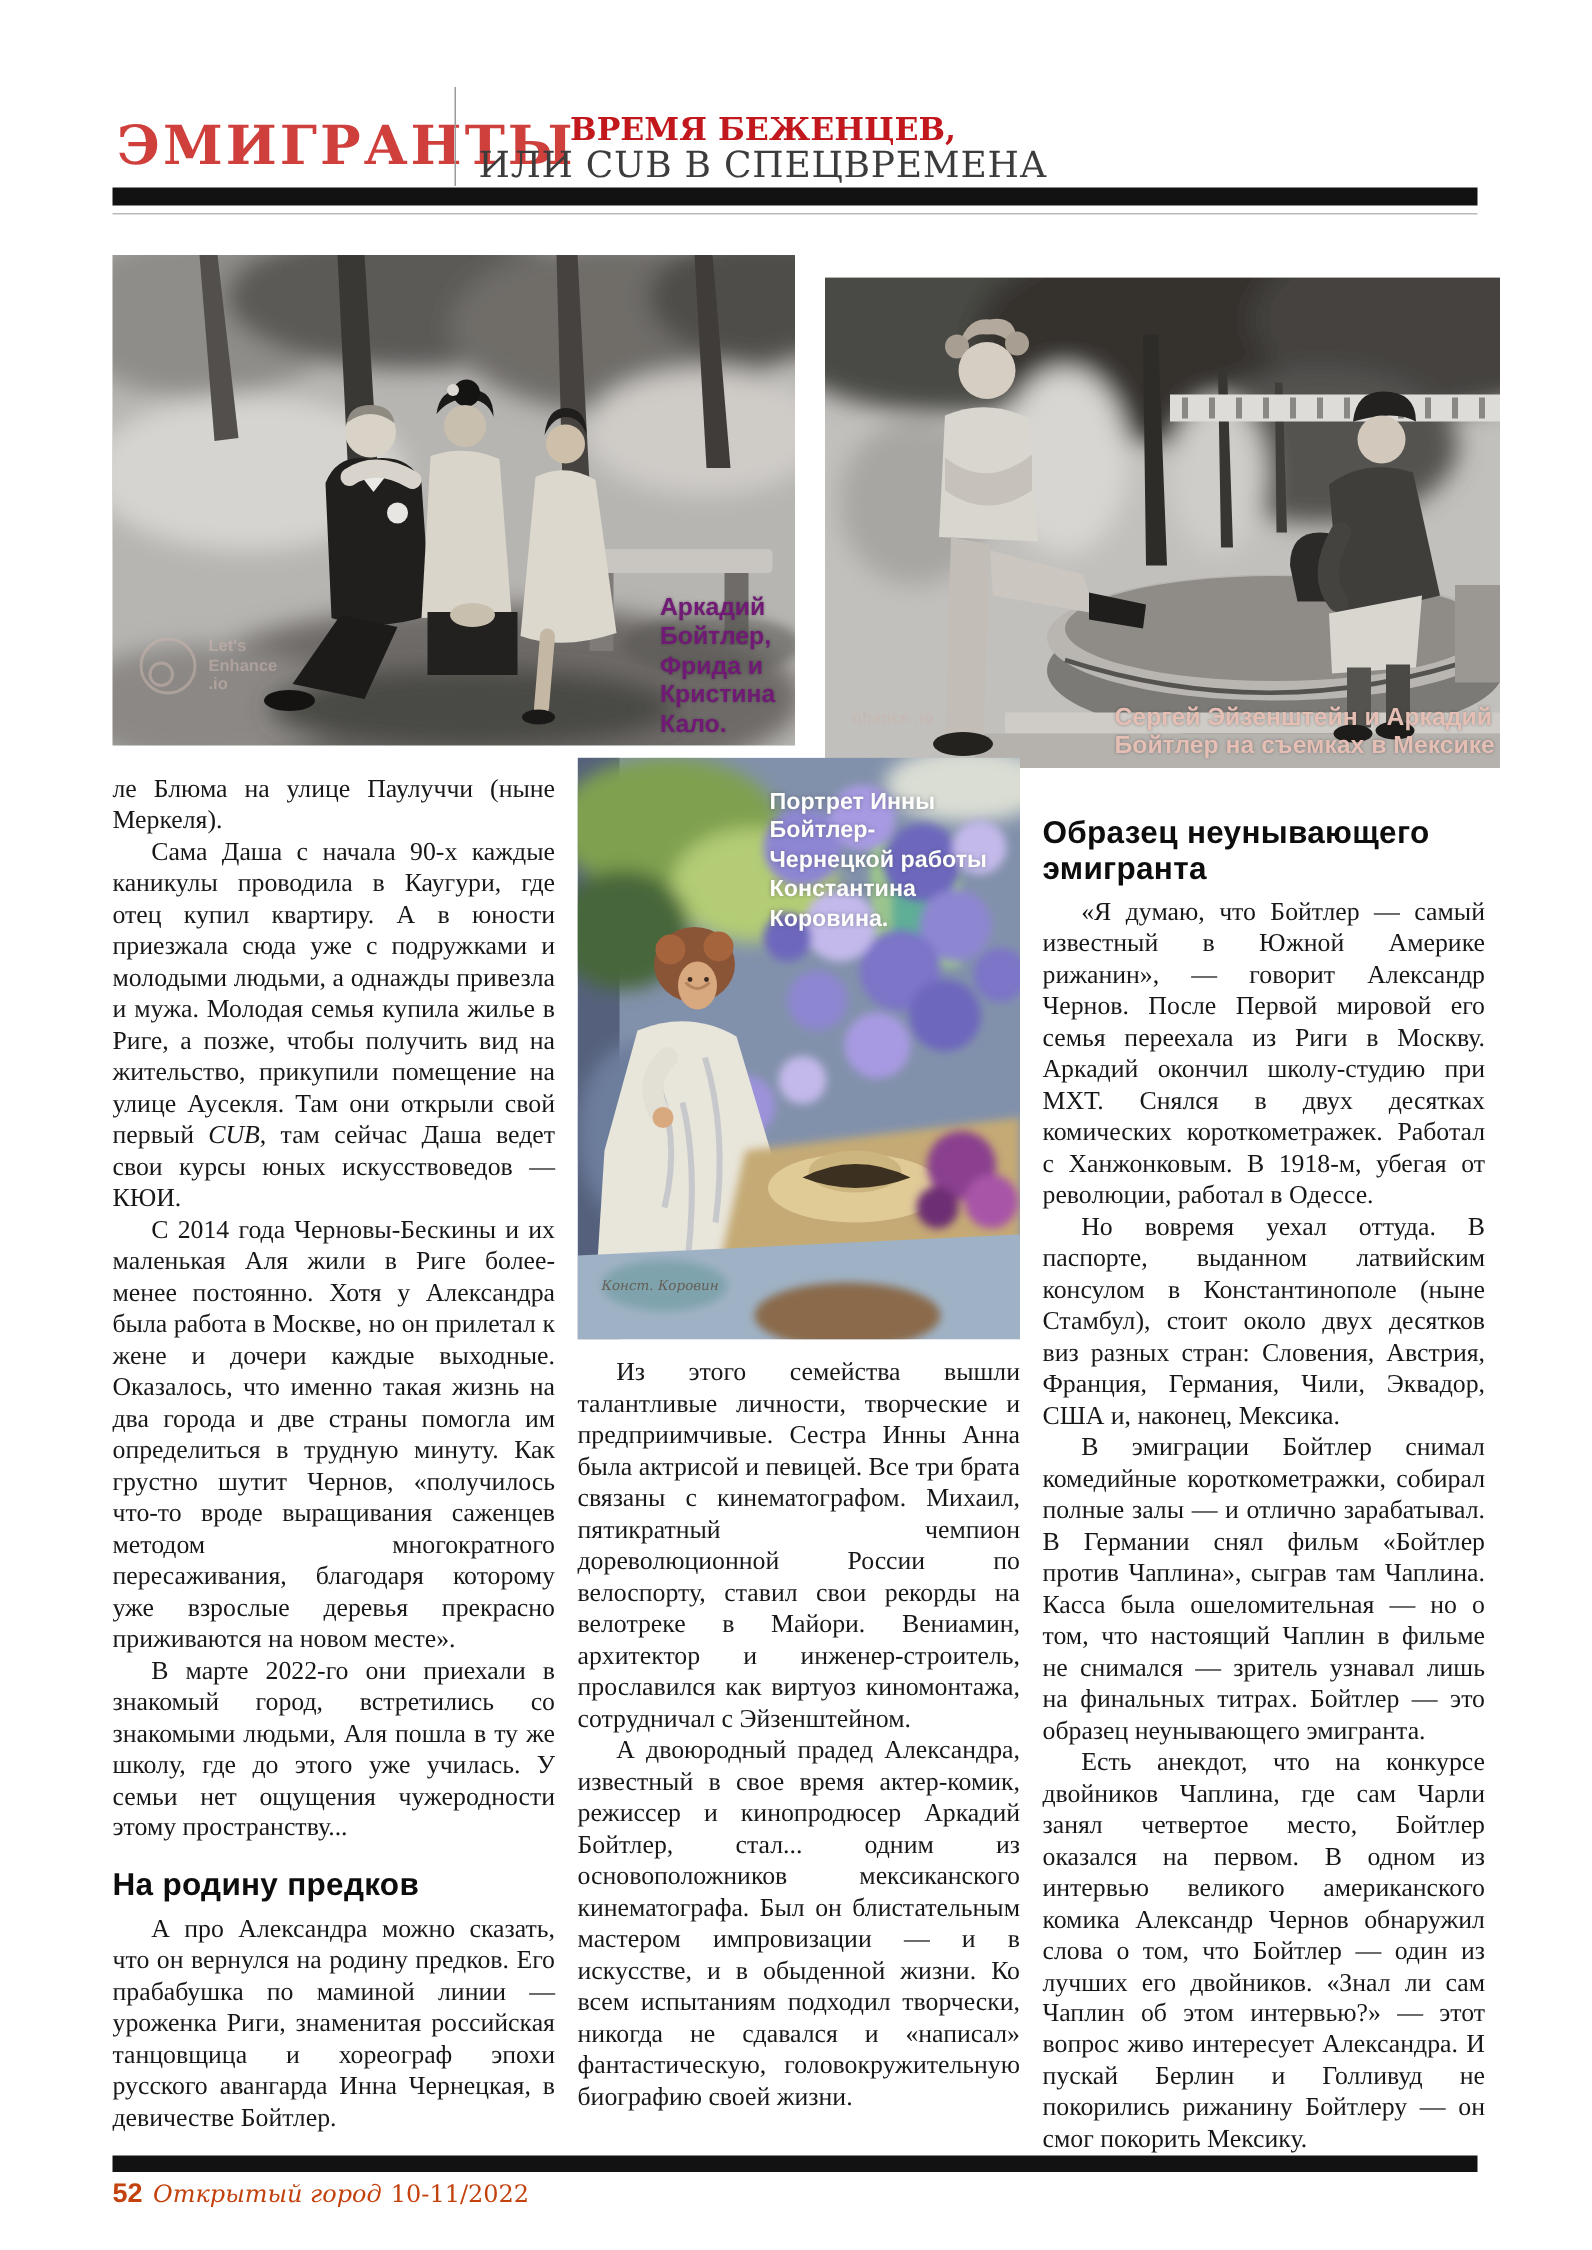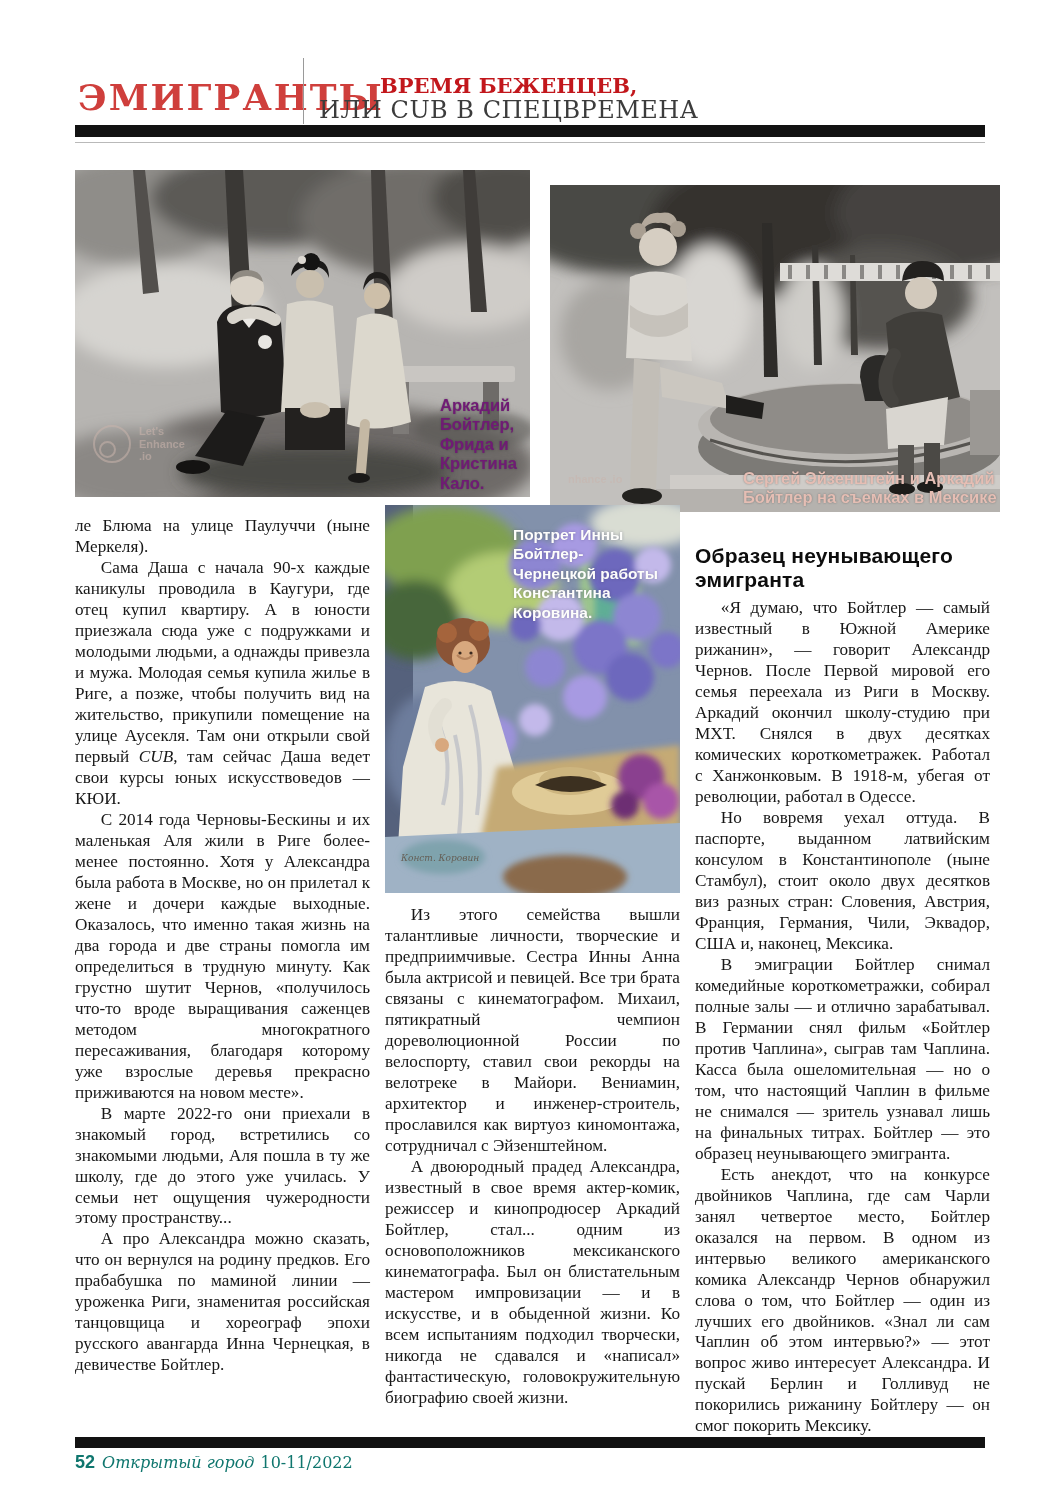--- a/index.html
+++ b/index.html
@@ -43,21 +43,21 @@
   .col p{margin:0;text-indent:1.5em;}
   .col p.noindent{text-indent:0;}
   .col h2{margin:16px 0 7px 0;font-family:"Liberation Sans",sans-serif;font-size:21px;
         line-height:1.12;color:#0d0d0d;letter-spacing:.2px;text-align:left;}
   .col-left{left:75px;top:516px;}
   .col-mid{left:385px;top:905px;}
   .col-right{left:695px;top:544px;}
   .col-right h2{margin-top:0;}
   
   .footer-bar{position:absolute;left:75px;top:1437px;width:910px;height:11px;background:#121212;}
-  .footer-line{position:absolute;left:75px;top:1452px;width:910px;font-size:16px;color:#0f766e;}
+  .footer-line{position:absolute;left:75px;top:1452px;width:910px;font-size:16px;color:#c2410c;}
   .page-number{font-family:"Liberation Sans",sans-serif;font-weight:700;font-size:18px;margin-right:7px;}
   .magazine-name{font-family:"DejaVu Serif",serif;font-style:italic;margin-right:6px;}
   .issue{font-family:"DejaVu Serif",serif;}
 </style>
 </head>
 <body>
 
 <div class="page">
 
   <header class="masthead">
@@ -269,20 +269,21 @@
     </svg>
     <figcaption class="painting-caption">Портрет Инны Бойтлер-Чернецкой работы Константина Коровина.</figcaption>
     <div class="painting-signature">Конст. Коровин</div>
   </figure>
 
   <div class="col col-left">
     <p class="noindent">ле Блюма на улице Паулуччи (ныне Меркеля).</p>
     <p><span>Сама Даша с начала 90-х каждые каникулы проводила в Каугури, где отец купил квартиру. А в юности приезжала сюда уже с подружками и молодыми людьми, а однажды привезла и мужа. Молодая семья купила жилье в Риге, а позже, чтобы получить вид на жительство, прикупили помещение на улице Аусекля. Там они открыли свой первый </span><i>CUB</i><span>, там сейчас Даша ведет свои курсы юных искусствоведов — КЮИ.</span></p>
     <p>С 2014 года Черновы-Бескины и их маленькая Аля жили в Риге более-менее постоянно. Хотя у Александра была работа в Москве, но он прилетал к жене и дочери каждые выходные. Оказалось, что именно такая жизнь на два города и две страны помогла им определиться в трудную минуту. Как грустно шутит Чернов, «получилось что-то вроде выращивания саженцев методом многократного пересаживания, благодаря которому уже взрослые деревья прекрасно приживаются на новом месте».</p>
     <p>В марте 2022-го они приехали в знакомый город, встретились со знакомыми людьми, Аля пошла в ту же школу, где до этого уже училась. У семьи нет ощущения чужеродности этому пространству...</p>
+    <h2>На родину предков</h2>
     <p>А про Александра можно сказать, что он вернулся на родину предков. Его прабабушка по маминой линии — уроженка Риги, знаменитая российская танцовщица и хореограф эпохи русского авангарда Инна Чернецкая, в девичестве Бойтлер.</p>
   </div>
 
   <div class="col col-mid">
     <p>Из этого семейства вышли талантливые личности, творческие и предприимчивые. Сестра Инны Анна была актрисой и певицей. Все три брата связаны с кинематографом. Михаил, пятикратный чемпион дореволюционной России по велоспорту, ставил свои рекорды на велотреке в Майори. Вениамин, архитектор и инженер-строитель, прославился как виртуоз киномонтажа, сотрудничал с Эйзенштейном.</p>
     <p>А двоюродный прадед Александра, известный в свое время актер-комик, режиссер и кинопродюсер Аркадий Бойтлер, стал... одним из основоположников мексиканского кинематографа. Был он блистательным мастером импровизации — и в искусстве, и в обыденной жизни. Ко всем испытаниям подходил творчески, никогда не сдавался и «написал» фантастическую, головокружительную биографию своей жизни.</p>
   </div>
 
   <div class="col col-right">
     <h2>Образец неунывающего эмигранта</h2>

